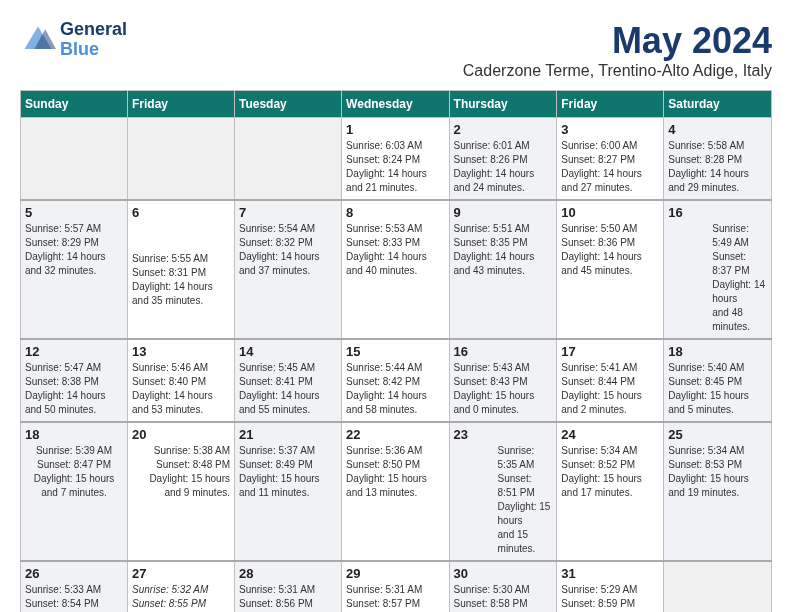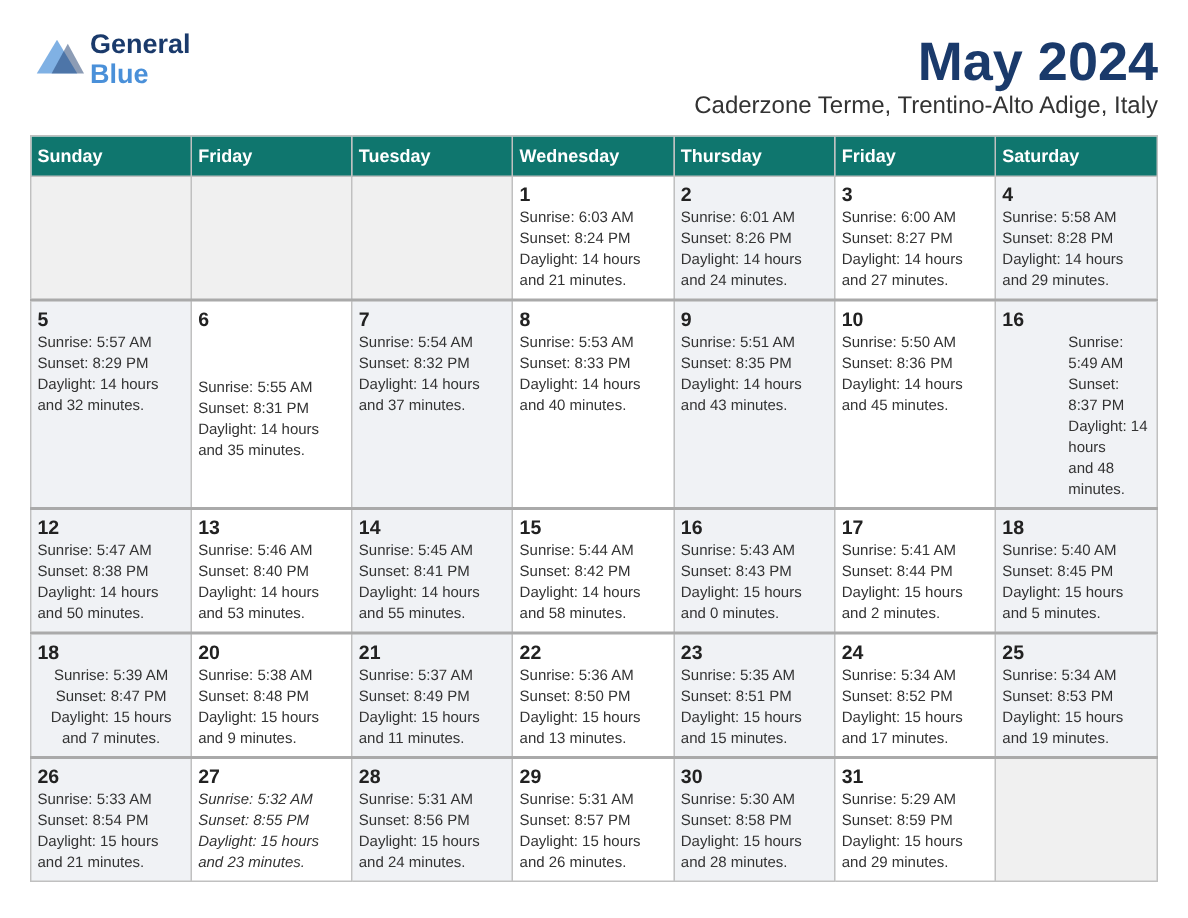--- a/index.html
+++ b/index.html
@@ -273,42 +273,42 @@
       <tr class="row-divider">
         <td>
           <div class="day-number">18</div>
           <div class="day-info" style="white-space: pre-line; text-align: center;">Sunrise: 5:39 AM
 Sunset: 8:47 PM
 Daylight: 15 hours
 and 7 minutes.</div>
         </td>
         <td>
           <div class="day-number">20</div>
-          <div class="day-info" style="white-space: pre-line;">Sunrise: 5:38 AM
+          <div class="day-info" style="white-space: pre-line; text-align: right;">Sunrise: 5:38 AM
 Sunset: 8:48 PM
 Daylight: 15 hours
 and 9 minutes.</div>
         </td>
         <td>
           <div class="day-number">21</div>
           <div class="day-info" style="white-space: pre-line;">Sunrise: 5:37 AM
 Sunset: 8:49 PM
 Daylight: 15 hours
 and 11 minutes.</div>
         </td>
         <td>
           <div class="day-number">22</div>
           <div class="day-info" style="white-space: pre-line;">Sunrise: 5:36 AM
 Sunset: 8:50 PM
 Daylight: 15 hours
 and 13 minutes.</div>
         </td>
         <td>
           <div class="day-number">23</div>
-          <div class="day-info" style="white-space: pre-line;">Sunrise: 5:35 AM
+          <div class="day-info" style="white-space: pre-line; margin-left: 44px;">Sunrise: 5:35 AM
 Sunset: 8:51 PM
 Daylight: 15 hours
 and 15 minutes.</div>
         </td>
         <td>
           <div class="day-number">24</div>
           <div class="day-info" style="white-space: pre-line;">Sunrise: 5:34 AM
 Sunset: 8:52 PM
 Daylight: 15 hours
 and 17 minutes.</div>

